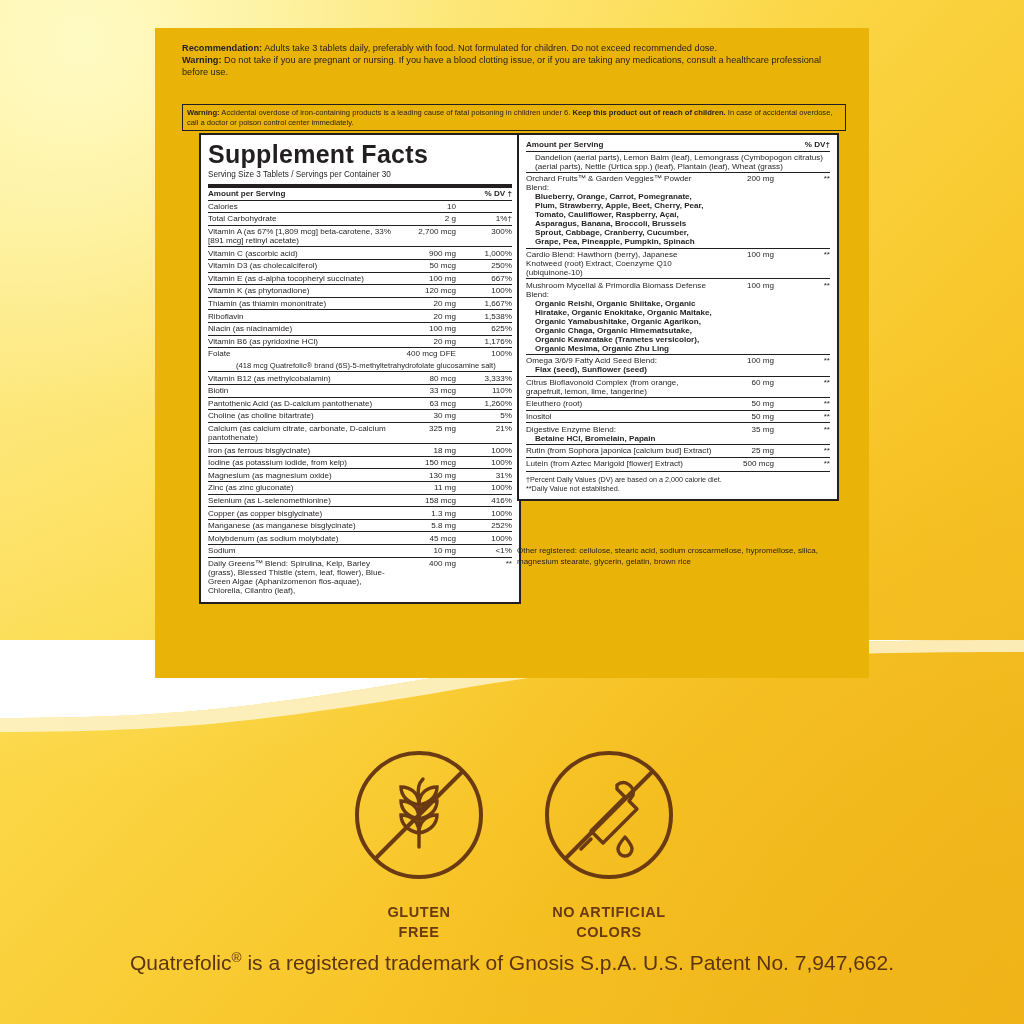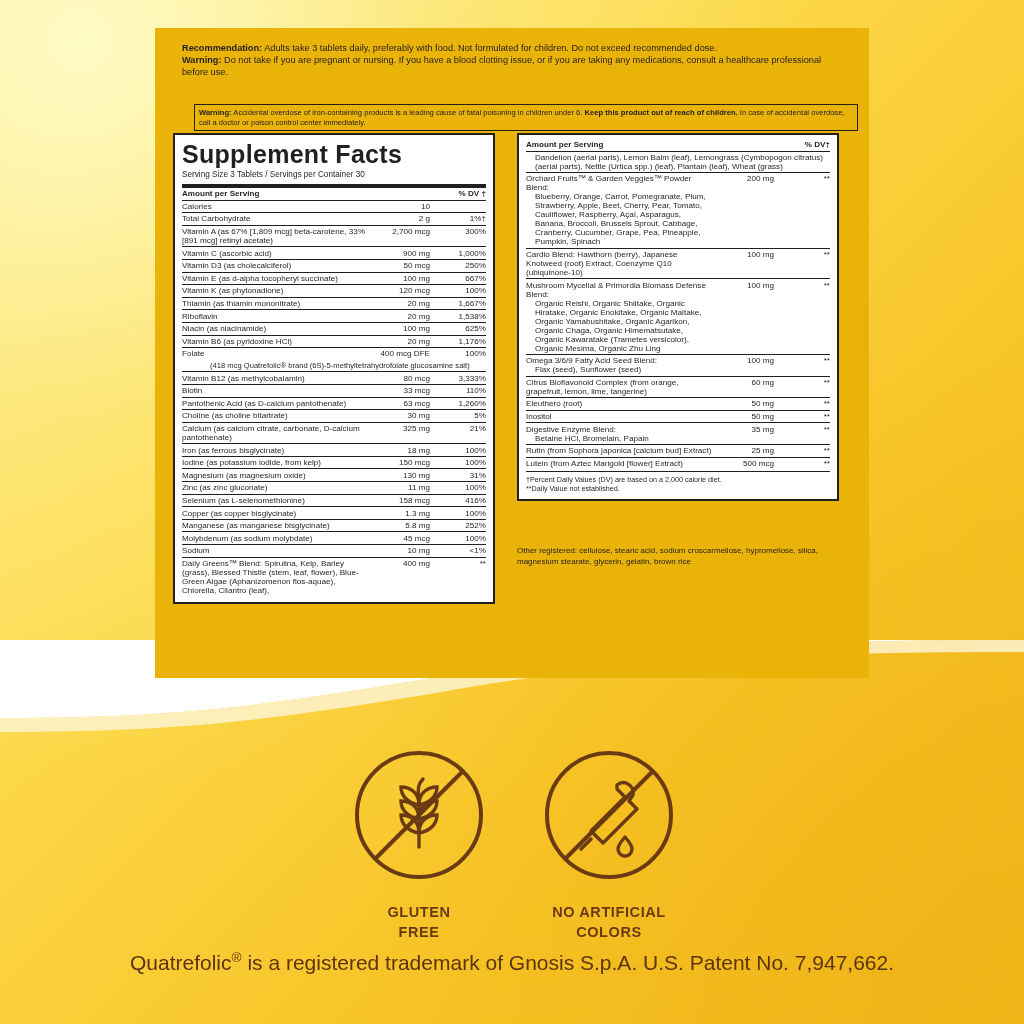--- a/index.html
+++ b/index.html
@@ -18,36 +18,36 @@
   .label-panel{
     position:absolute;left:155px;top:28px;width:714px;height:650px;
     background:#eab308;
   }
   .wave{position:absolute;left:0;top:640px;width:1024px;height:120px;}
   .panel-inner{position:absolute;left:0;top:0;width:714px;height:650px;padding:0;}
 
   
   .rec{position:absolute;left:27px;top:14px;width:660px;font-size:9.2px;color:#231f20;line-height:1.32;}
   .rec b{font-weight:bold;}
-  .warn-box{position:absolute;left:39px;top:76px;width:654px;border:1px solid #231f20;padding:3px 4px;font-size:7.6px;line-height:1.28;color:#231f20;}
+  .warn-box{position:absolute;left:27px;top:76px;width:654px;border:1px solid #231f20;padding:3px 4px;font-size:7.6px;line-height:1.28;color:#231f20;}
   .warn-box b{font-weight:bold;}
 
   
-  .sf-left{position:absolute;left:18px;top:105px;width:322px;background:#fff;border:2px solid #231f20;padding:5px 7px 6px 7px;box-sizing:border-box;}
+  .sf-left{position:absolute;left:44px;top:105px;width:322px;background:#fff;border:2px solid #231f20;padding:5px 7px 6px 7px;box-sizing:border-box;}
   .sf-title{font-size:25px;font-weight:bold;letter-spacing:.3px;color:#231f20;line-height:1;margin:2px 0 3px 0;}
   .sf-sub{font-size:8.2px;color:#231f20;padding-bottom:4px;}
   .hr-thick{border-top:4px solid #231f20;margin:1px 0 0 0;}
   .hr-thin{border-top:1px solid #231f20;margin:0;}
   table.sf{width:100%;border-collapse:collapse;font-size:8.1px;color:#231f20;}
   table.sf td{padding:1.3px 0;vertical-align:top;}
   .col-amt{width:62px;text-align:right;padding-right:8px !important;white-space:nowrap;}
   .col-dv{width:48px;text-align:right;white-space:nowrap;}
   .hdr td{font-weight:bold;font-size:8.1px;padding-bottom:1px;}
   .rowline td{border-top:1px solid #231f20;}
-  .ind{padding-left:9px;display:block;}
+  .ind{padding-left:9px;display:block;font-weight:bold;}
 
   
   .sf-right{position:absolute;left:362px;top:105px;width:322px;background:#fff;border:2px solid #231f20;padding:4px 7px 5px 7px;box-sizing:border-box;}
   .foot{font-size:7.2px;color:#231f20;line-height:1.3;padding-top:3px;}
   .other{position:absolute;left:362px;top:518px;width:330px;font-size:8px;color:#231f20;line-height:1.35;}
 
   
   .icons{position:absolute;left:0;top:735px;width:1024px;height:230px;padding-left:20px;}
   .icon-wrap{position:absolute;text-align:center;color:#6b3410;}
   .icon-label{font-size:14.5px;font-weight:bold;letter-spacing:.6px;line-height:1.35;color:#6a3a12;margin-top:14px;}

